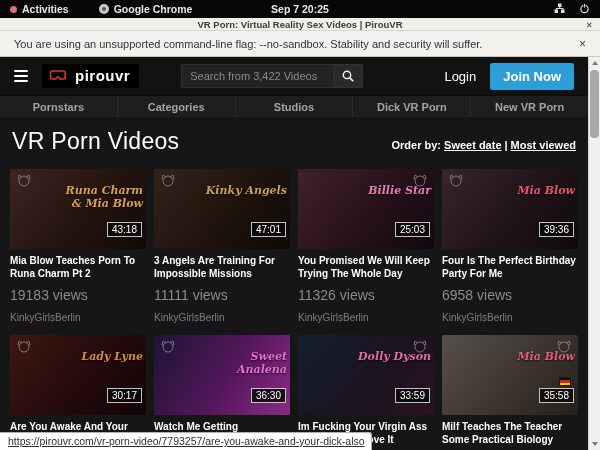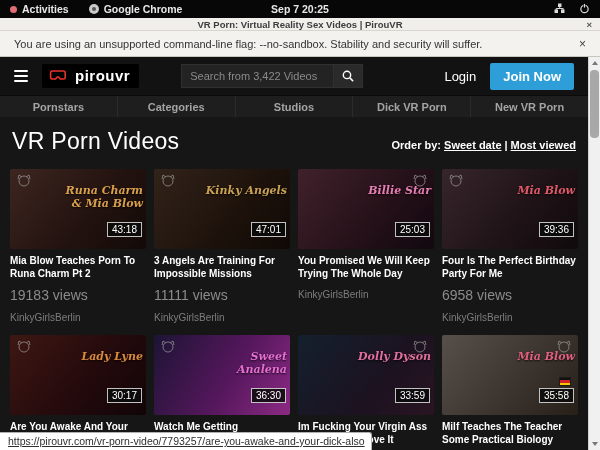--- a/index.html
+++ b/index.html
@@ -3,21 +3,21 @@
 <meta charset="utf-8">
 <style>
   html,body{margin:0;padding:0;background:#000;}
   *{box-sizing:border-box;}
   .screen{position:relative;width:600px;height:450px;overflow:hidden;background:#161616;
     font-family:"Liberation Sans",sans-serif;-webkit-font-smoothing:antialiased;}
 
   
   .sysbar{position:absolute;top:0;left:0;right:0;height:18px;background:#070707;color:#e8e8e8;
     display:flex;align-items:center;font-size:10.5px;font-weight:bold;}
-  .sysbar .left{display:flex;align-items:center;gap:20px;padding-left:10px;}
+  .sysbar .left{display:flex;align-items:center;gap:30px;padding-left:10px;}
   .sys-item{display:flex;align-items:center;gap:5px;cursor:default;}
   .dot{width:7px;height:7px;border-radius:50%;background:#e06c75;}
   .chrome-ico{width:10px;height:10px;border-radius:50%;background:#c9c9c9;position:relative;}
   .chrome-ico::after{content:"";position:absolute;left:3px;top:3px;width:4px;height:4px;border-radius:50%;background:#555;}
   .sysbar .clock{position:absolute;left:0;right:0;text-align:center;pointer-events:none;}
   .sysbar .right{margin-left:auto;display:flex;align-items:center;gap:14px;padding-right:10px;}
 
   
   .tabbar{position:absolute;top:18px;left:0;right:0;height:13px;background:#f1efeb;color:#3c3c3c;
     font-size:9.5px;font-weight:bold;display:flex;align-items:center;justify-content:center;border-bottom:1px solid #d8d5cf;}
@@ -234,20 +234,21 @@
       <div class="card c2 mask-right">
         <div class="thumb">
           <span class="mask"><svg width="16" height="14" viewBox="0 0 16 14">
                 <path d="M2 6 l1-4 3 2 M14 6 l-1-4 -3 2" fill="none" stroke="#9a9a9a" stroke-width="1"></path>
                 <circle cx="8" cy="8" r="5" fill="none" stroke="#9a9a9a" stroke-width="1"></circle>
               </svg></span>
           <div class="overlay-name">Billie Star</div>
           <span class="duration">25:03</span>
         </div>
         <div class="vtitle">You Promised We Will Keep Trying The Whole Day</div>
+        <div class="views">11326 views</div>
         <div class="studio">KinkyGirlsBerlin</div>
       </div>
 
       <div class="card c3">
         <div class="thumb">
           <span class="mask"><svg width="16" height="14" viewBox="0 0 16 14">
                 <path d="M2 6 l1-4 3 2 M14 6 l-1-4 -3 2" fill="none" stroke="#9a9a9a" stroke-width="1"></path>
                 <circle cx="8" cy="8" r="5" fill="none" stroke="#9a9a9a" stroke-width="1"></circle>
               </svg></span>
           <div class="overlay-name">Mia Blow</div>

